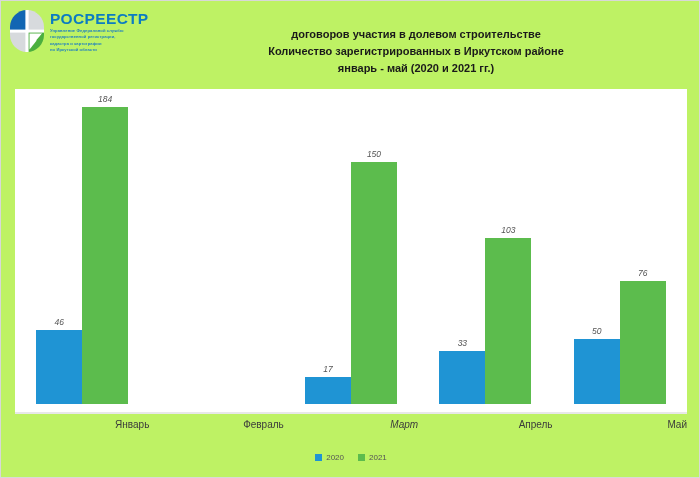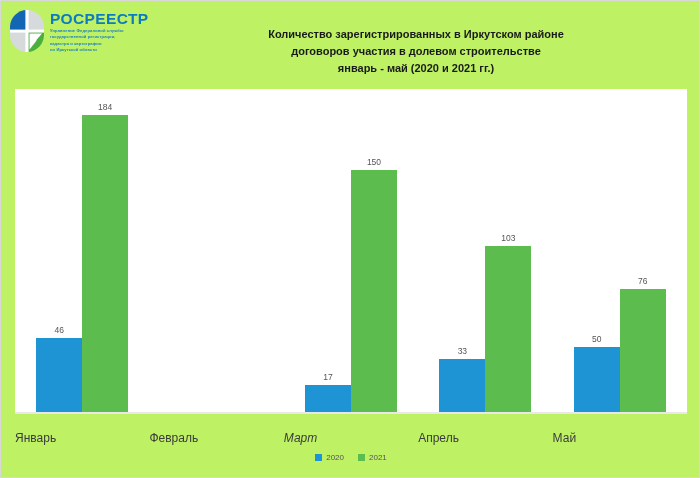--- a/index.html
+++ b/index.html
@@ -107,23 +107,24 @@
   .bars {
     position: absolute;
     bottom: 0;
     left: 50%;
     transform: translateX(-50%);
     width: 92px;
     height: 323px;
   }
   .bar-wrap {
     position: absolute;
-    bottom: 0;
+    bottom: 8px;
     width: 55px;
     height: 323px;
+    font-style: italic;
   }
   .bar-wrap.s0 { left: 0; }
   .bar-wrap.s1 { left: 46px; }
   .bar {
     position: absolute;
     bottom: 0;
     left: 0;
     width: 46px;
   }
   .bar.c2020 { background: #1f94d4; }
@@ -141,25 +142,25 @@
   
   #cats {
     position: absolute;
     left: 14px;
     top: 418px;
     width: 672px;
     height: 16px;
   }
   .cat {
     position: absolute;
-    top: 12px;
+    top: 0;
     width: 134.4px;
-    text-align: left;
-    font-family: "Liberation Sans", sans-serif;
-    font-size: 12px;
+    text-align: right;
+    font-family: "Liberation Sans", sans-serif;
+    font-size: 10px;
     color: #3b3b3b;
   }
 
   
   #legend {
     position: absolute;
     left: 0;
     top: 452px;
     width: 700px;
     display: flex;
@@ -206,22 +207,22 @@
           <div>Управление Федеральной службы</div>
           <div>государственной регистрации,</div>
           <div>кадастра и картографии</div>
           <div>по Иркутской области</div>
         </span>
       </span>
     </div>
   </div>
 
   <div id="chart-title">
+    <div>договоров участия в долевом строительстве</div>
     <div>Количество зарегистрированных в Иркутском районе</div>
-    <div>договоров участия в долевом строительстве</div>
     <div>январь - май (2020 и 2021 гг.)</div>
   </div>
 
   <div id="plot">
     <div id="axis-line"></div>
   <div class="group" style="left: 0px;">
         <div class="bars">
           <div class="bar-wrap s0">
             <div class="bar c2020" title="Январь 2020: 46" style="height: 74.29px; background: rgb(31, 148, 212);"></div>
             <div class="bar-label" style="bottom: 77.29px;">46</div>

